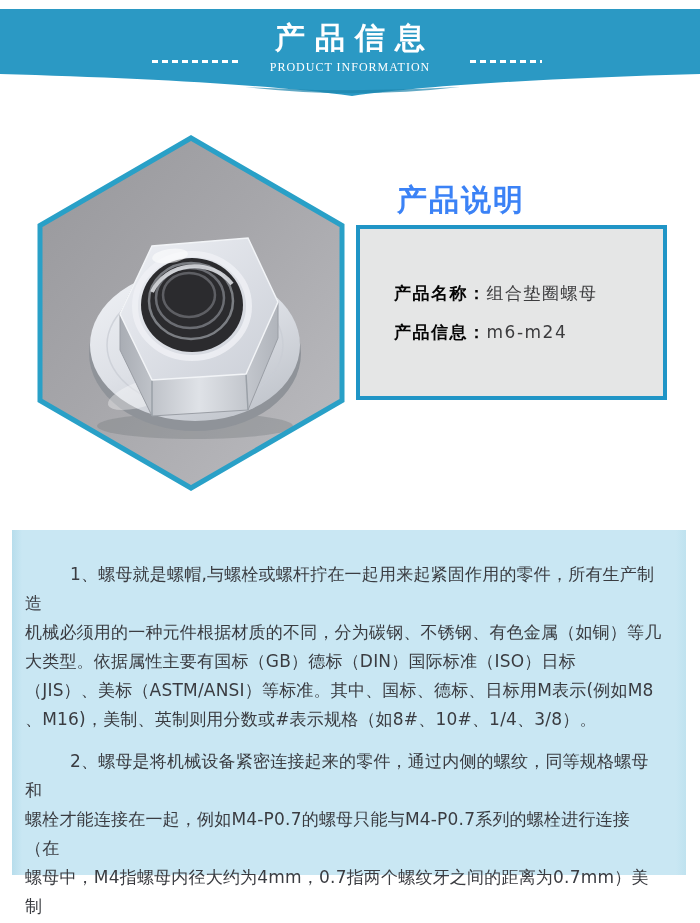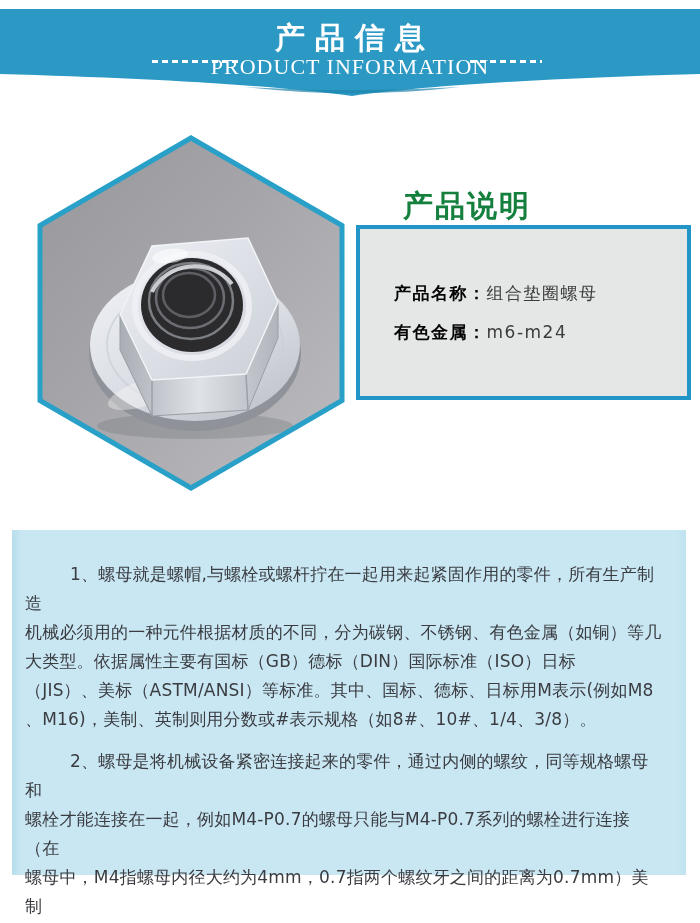--- a/index.html
+++ b/index.html
@@ -10,36 +10,36 @@
   
   .banner{position:absolute;left:0;top:0;width:700px;height:100px;}
   .banner svg{position:absolute;left:0;top:0;}
   .banner-text{position:absolute;left:0;top:0;width:700px;text-align:center;color:#ffffff;}
   .banner-title{
     margin-top:21px;font-size:30px;font-weight:700;letter-spacing:10px;text-indent:10px;
     line-height:34px;
   }
   .banner-sub{
     margin-top:1px;font-family:"Liberation Serif","DejaVu Serif",serif;
-    font-size:22px;letter-spacing:1px;line-height:22px;
+    font-size:12px;letter-spacing:1px;line-height:22px;
   }
   .dash{
     position:absolute;top:60px;height:3px;
     background:repeating-linear-gradient(90deg,#ffffff 0,#ffffff 6px,rgba(0,0,0,0) 6px,rgba(0,0,0,0) 10px);
   }
   .dash.left{left:152px;width:86px;}
   .dash.right{left:470px;width:72px;}
   
   .hex-wrap{position:absolute;left:36px;top:134px;width:310px;height:358px;}
   .desc-title{
-    position:absolute;left:389px;top:174px;margin:14px;
-    font-size:30px;font-weight:600;letter-spacing:2px;color:#15803d;line-height:36px;
+    position:absolute;left:389px;top:174px;margin:8px;
+    font-size:30px;font-weight:600;letter-spacing:2px;color:#3b82f6;line-height:36px;
   }
   .spec-box{
-    position:absolute;left:356px;top:225px;width:335px;height:175px;box-sizing:border-box;
+    position:absolute;left:356px;top:225px;width:311px;height:175px;box-sizing:border-box;
     background:#e5e6e6;border:4px solid #2095c6;
     display:flex;flex-direction:column;justify-content:center;gap:13px;
     padding-left:34px;
   }
   .spec-row{font-size:17px;line-height:26px;letter-spacing:1.5px;}
   .spec-label{font-weight:700;color:#050505;}
   .spec-value{font-weight:400;color:#3c3c3e;}
   
   .panel{
     position:absolute;left:12px;top:530px;width:674px;height:345px;box-sizing:border-box;
@@ -123,21 +123,21 @@
     </svg>
   </div>
 
   <h2 class="desc-title">产品说明</h2>
 
   <div class="spec-box">
     <div class="spec-row">
       <span class="spec-label">产品名称：</span><span class="spec-value">组合垫圈螺母</span>
     </div>
     <div class="spec-row">
-      <span class="spec-label">有色金属：</span><span class="spec-value">m6-m24</span>
+      <span class="spec-label">产品信息：</span><span class="spec-value">m6-m24</span>
     </div>
   </div>
 
   <section class="panel">
     <p>1、螺母就是螺帽,与螺栓或螺杆拧在一起用来起紧固作用的零件，所有生产制造
 机械必须用的一种元件根据材质的不同，分为碳钢、不锈钢、有色金属（如铜）等几
 大类型。依据属性主要有国标（GB）德标（DIN）国际标准（ISO）日标
 （JIS）、美标（ASTM/ANSI）等标准。其中、国标、德标、日标用M表示(例如M8
 、M16)，美制、英制则用分数或#表示规格（如8#、10#、1/4、3/8）。</p>
     <p>2、螺母是将机械设备紧密连接起来的零件，通过内侧的螺纹，同等规格螺母和

